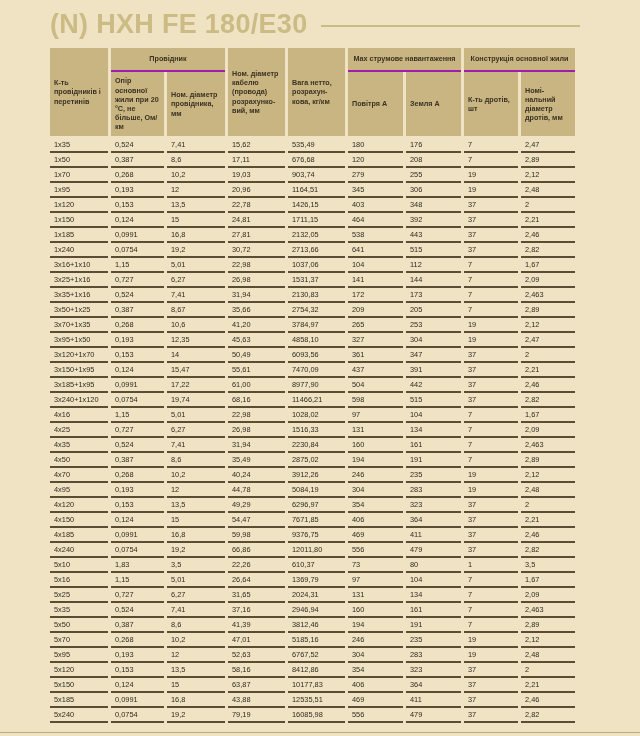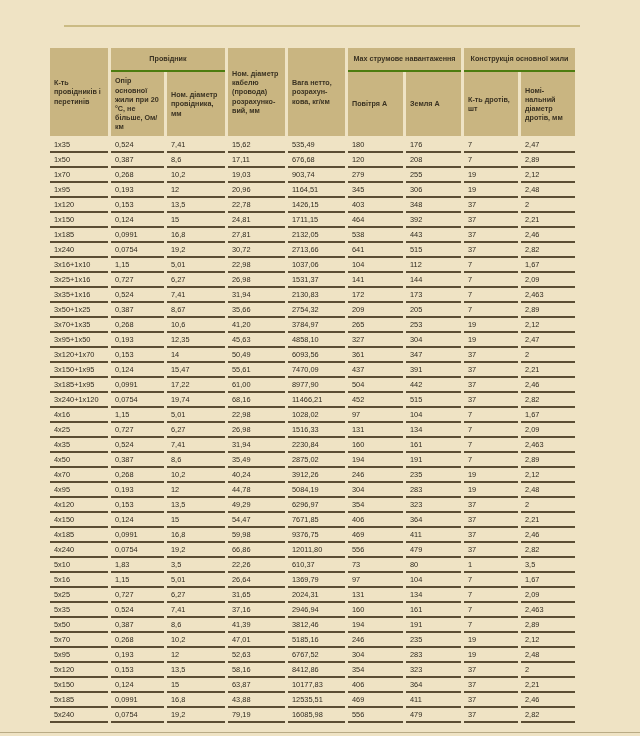--- a/index.html
+++ b/index.html
@@ -24,38 +24,39 @@
     position: absolute; left: 50px; top: 48px;
     border-collapse: separate; border-spacing: 3px 0;
     margin-left: -3px;
     font-size: 7.2px; color: #2f2a1f;
   }
   .tbl th {
     background: #c9b581; color: #3a3222;
     font-weight: bold; text-align: left; vertical-align: middle;
     padding: 0 4px; line-height: 9.2px;
   }
-  .tbl th.grp { text-align: center; height: 22px; border-bottom: 2px solid #4d7c0f; }
+  .tbl th.grp { text-align: center; height: 22px; border-bottom: 2px solid #a21caf; }
   .tbl th.sub { height: 64px; }
   .tbl th.tall { height: 88px; margin-left: 12px; }
   .tbl td {
     height: 13px; padding: 0 4px; line-height: 13px;
     border-bottom: 2px solid #5b4d33;
     font-family: "Liberation Sans", sans-serif;
     font-size: 7.4px; color: #2f2a1f; white-space: nowrap;
   }
   .tbl thead tr.spacer td { height: 2px; border: none; padding: 0; }
   .c1 { width: 50px; } .c2 { width: 45px; } .c3 { width: 50px; } .c4 { width: 49px; } .c5 { width: 49px; }
   .c6 { width: 47px; } .c7 { width: 47px; } .c8 { width: 46px; } .c9 { width: 46px; }
   .bottom-rule { position: absolute; left: 0; right: 0; top: 732px; height: 1px; background: #b9ab86; }
 </style>
 </head>
 <body>
 
 <div class="title-wrap">
+  <span class="title">(N) HXH FE 180/E30</span>
   <span class="title-rule"></span>
 </div>
 
 <table class="tbl">
   <thead>
     <tr>
       <th class="c1 tall" rowspan="2">К-ть провідників і перетинів</th>
       <th class="grp" colspan="2">Провідник</th>
       <th class="c4 tall" rowspan="2">Ном. діаметр кабелю (провода) розрахунко-вий, мм</th>
       <th class="c5 tall" rowspan="2">Вага нетто, розрахун-кова, кг/км</th>
@@ -261,21 +262,21 @@
         <td class="c7">442</td>
         <td class="c8">37</td>
         <td class="c9">2,46</td>
       </tr>
       <tr>
         <td class="c1">3x240+1x120</td>
         <td class="c2">0,0754</td>
         <td class="c3">19,74</td>
         <td class="c4">68,16</td>
         <td class="c5">11466,21</td>
-        <td class="c6">452</td>
+        <td class="c6">598</td>
         <td class="c7">515</td>
         <td class="c8">37</td>
         <td class="c9">2,82</td>
       </tr>
       <tr>
         <td class="c1">4x16</td>
         <td class="c2">1,15</td>
         <td class="c3">5,01</td>
         <td class="c4">22,98</td>
         <td class="c5">1028,02</td>

